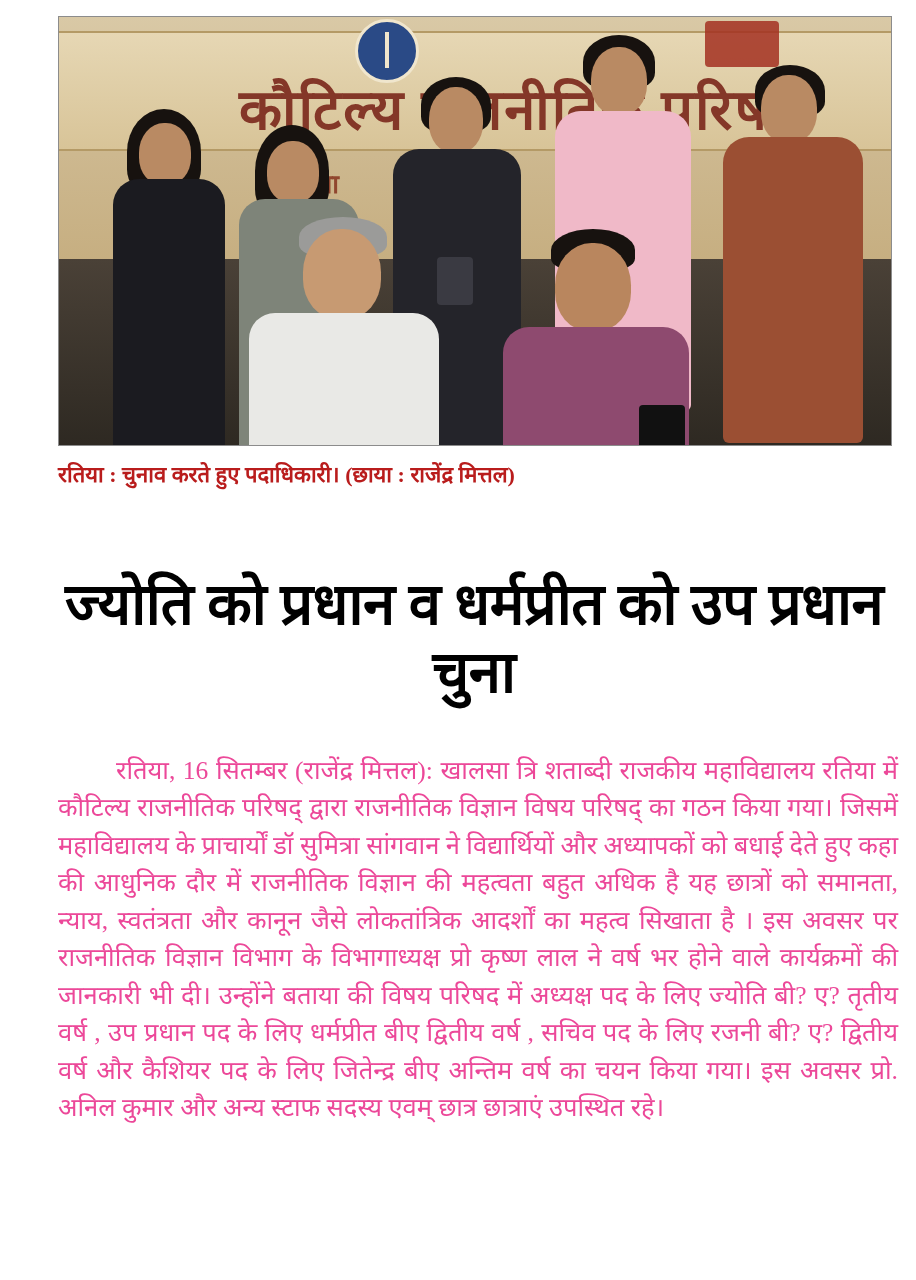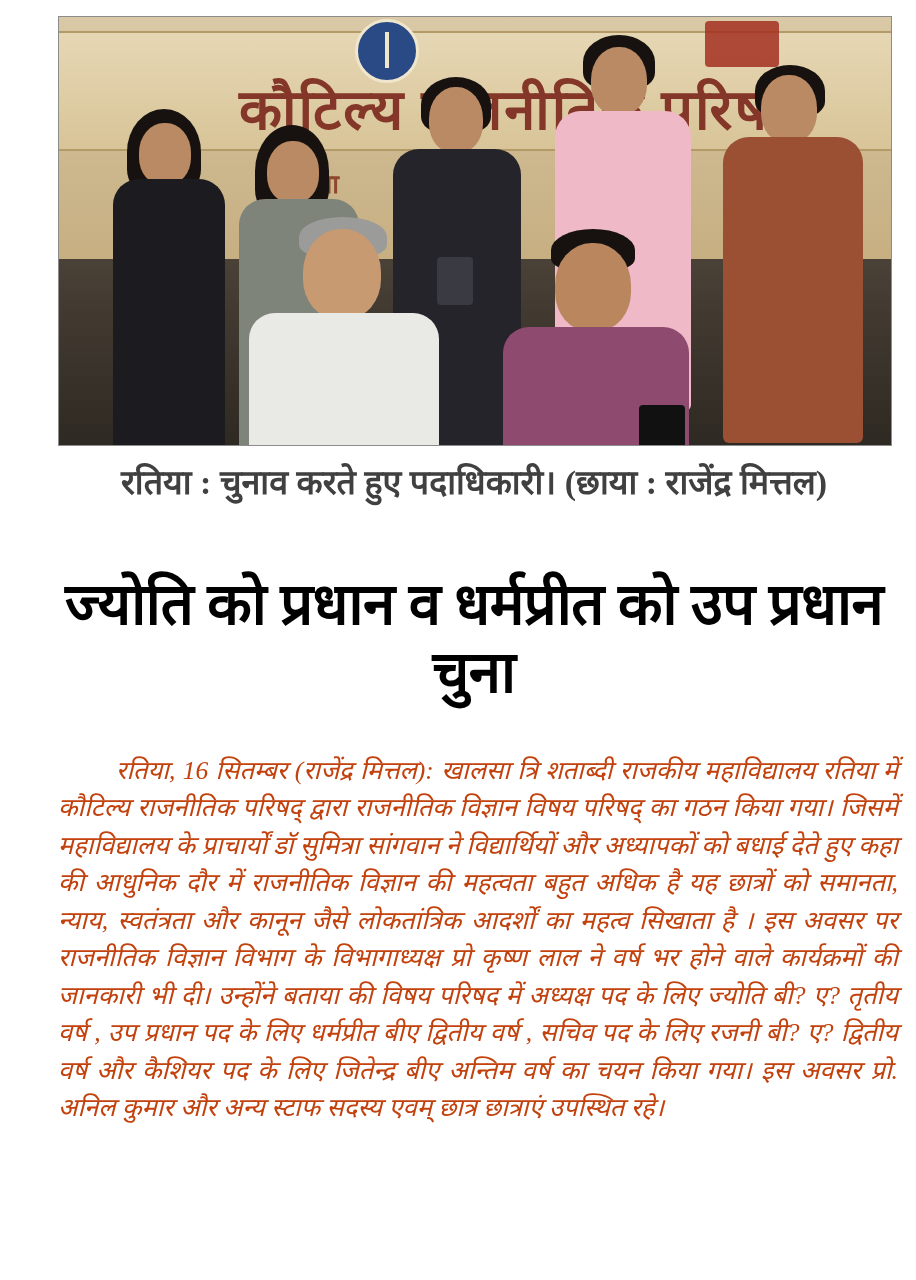--- a/index.html
+++ b/index.html
@@ -138,24 +138,24 @@
   .p5 { left: 680px; top: 48px; }
   
   .p6 { left: 220px; top: 200px; }
   .p7 { left: 470px; top: 212px; }
 
   .caption {
     position: absolute;
     left: 58px;
     top: 458px;
     width: 832px;
-    text-align: center;
-    font-size: 34px;
-    font-weight: 700;
-    color: #404040;
+    text-align: left;
+    font-size: 22px;
+    font-weight: 700;
+    color: #b91c1c;
     font-family: "Liberation Serif", serif;
   }
 
   
   .headline {
     position: absolute;
     left: 58px;
     top: 532px;
     width: 832px;
     text-align: center;
@@ -170,23 +170,22 @@
   
   .body-text {
     position: absolute;
     left: 58px;
     top: 752px;
     width: 840px;
     font-size: 25.5px;
     line-height: 1.47;
     text-align: justify;
     text-justify: inter-word;
-    color: #c2410c;
-    font-family: "Liberation Serif", serif;
-    font-style: italic;
+    color: #ec4899;
+    font-family: "Liberation Serif", serif;
   }
   .body-text .indent { display: inline-block; width: 58px; }
 </style>
 </head>
 <body>
 
 <div class="page">
 
   <div class="photo-wrap">
     <div class="photo">

